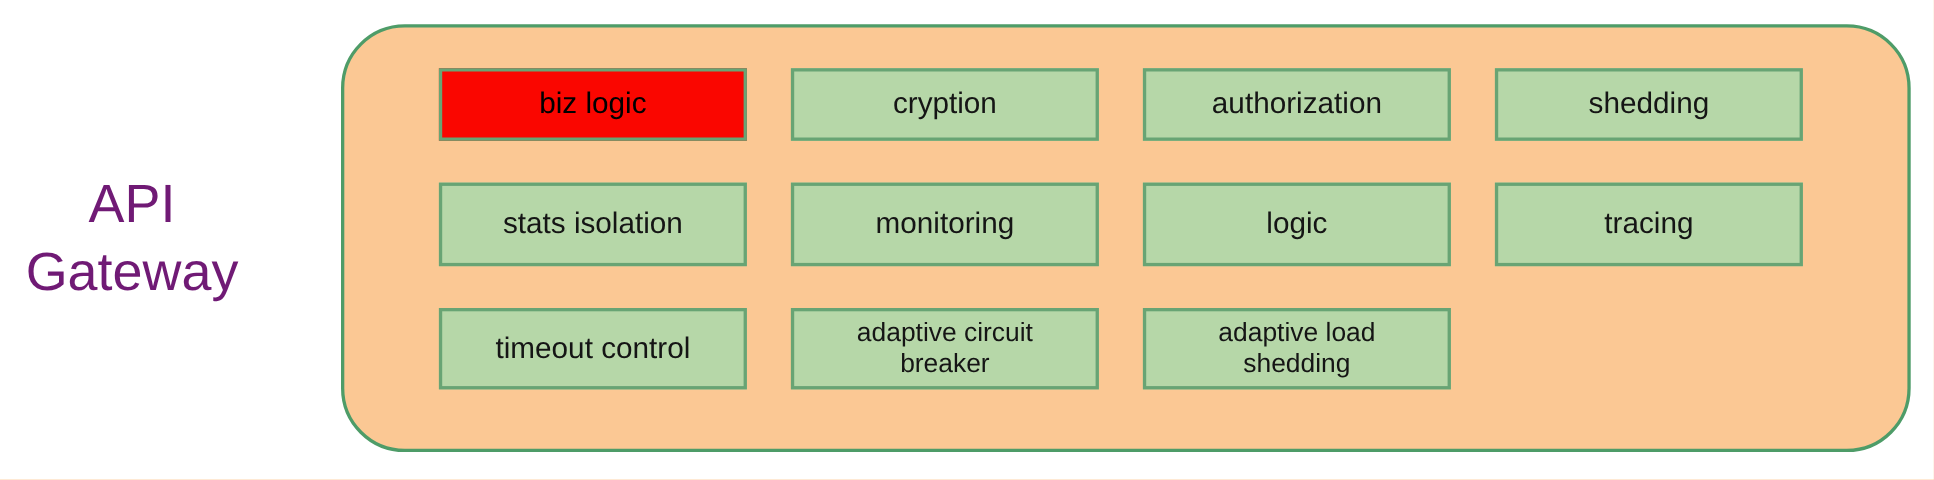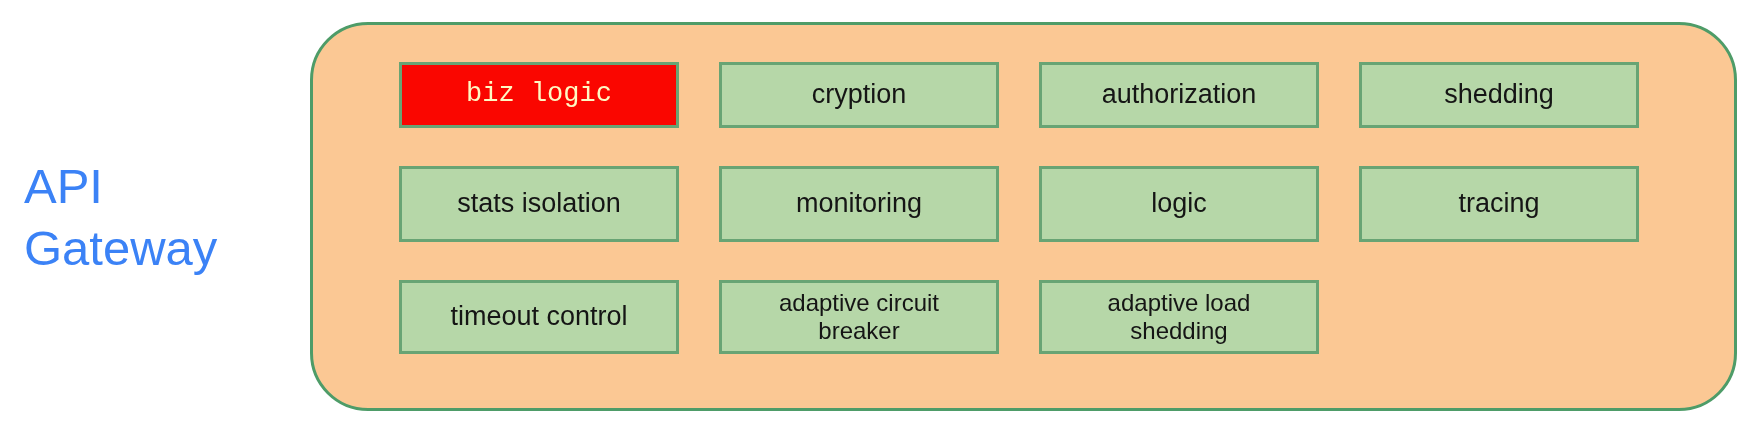--- a/index.html
+++ b/index.html
@@ -5,25 +5,26 @@
   html, body { margin: 0; padding: 0; }
   body {
     width: 1758px; height: 436px;
     background: #ffffff;
     font-family: "Liberation Sans", sans-serif;
     position: relative;
     overflow: hidden;
   }
   .title {
     position: absolute;
-    left: 24px; top: 156px;
+    left: 12px; top: 156px;
     width: 216px;
+    text-align: center;
     font-size: 49px;
     line-height: 1.26;
-    color: #3b82f6;
+    color: #701a75;
     white-space: pre-line;
   }
   .gateway-container {
     position: absolute;
     left: 310px; top: 22px;
     width: 1427px; height: 389px;
     box-sizing: border-box;
     background: var(--container-fill);
     border: 3px solid var(--container-border);
     border-radius: 58px;
@@ -47,21 +48,21 @@
   }
   .box-label {
     text-align: center;
     font-size: 27px;
     line-height: 1.18;
     color: #151515;
     white-space: pre-line;
   }
   .box.two-line .box-label { font-size: 24px; }
   .box.highlight { background: var(--highlight-fill); }
-  .box.highlight .box-label { color: #fef9c3; font-family: Liberation Mono, monospace; }
+  .box.highlight .box-label { color: #000000; }
 </style>
 </head>
 <body style="--container-fill: #FBC894; --container-border: #4E9C68; --box-fill: #B6D7A8; --box-border: #68A474; --highlight-fill: #FA0600;">
 
 <div class="title">API
 Gateway</div>
 
 <div class="gateway-container">
   <div class="feature-grid">
 

